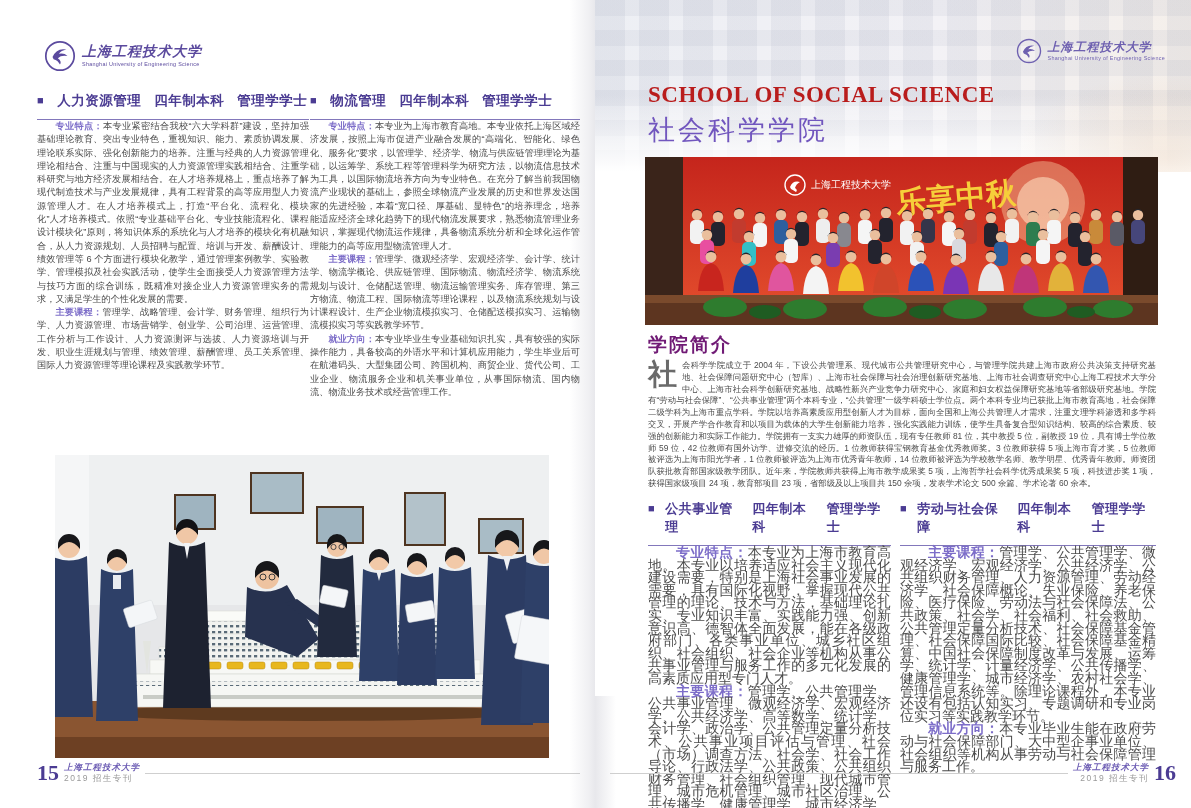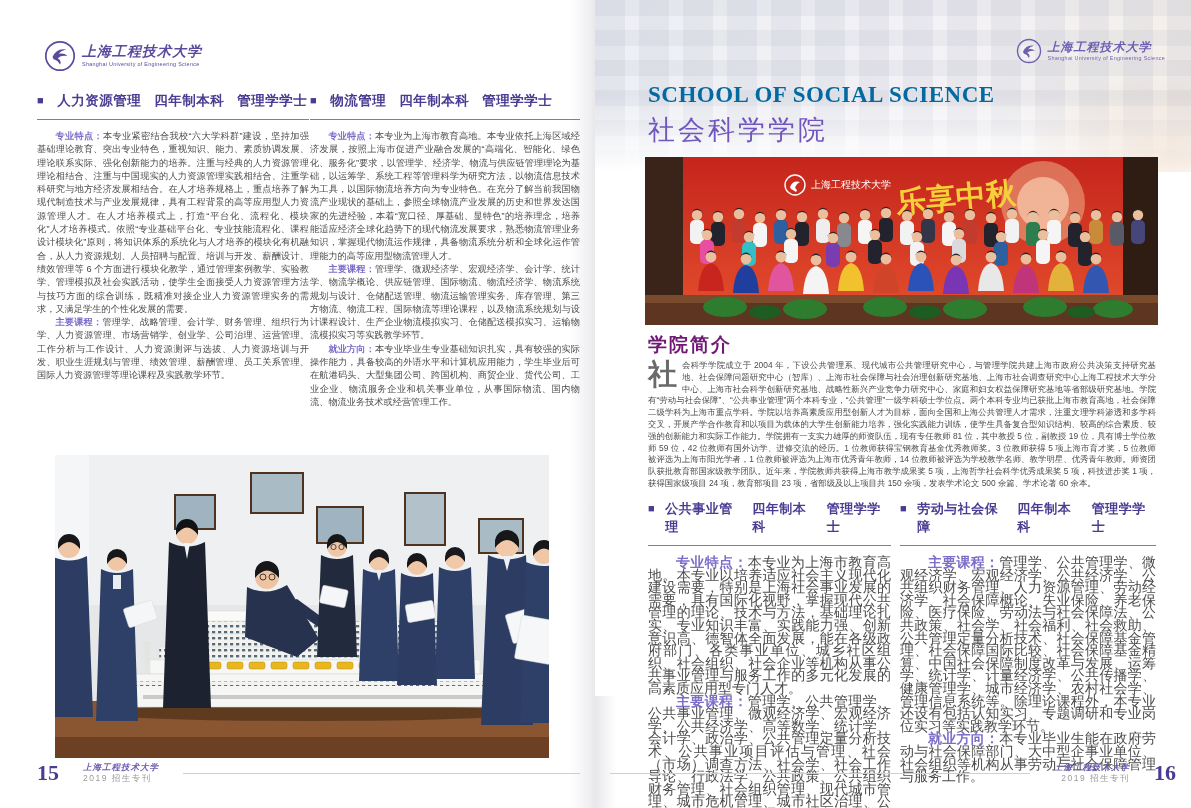--- a/index.html
+++ b/index.html
@@ -15,52 +15,52 @@
   .logo{position:absolute;display:flex;align-items:center;gap:6px;}
   .logo-zh{font-family:"Liberation Serif","DejaVu Serif",serif;font-style:italic;font-weight:bold;
            font-size:14px;color:#5b4a9e;letter-spacing:1px;line-height:1.05;}
   .logo-en{font-size:5.4px;color:#5b4a9e;letter-spacing:.3px;margin-top:1px;}
 
   
   .major{position:absolute;}
   .major-head{display:flex;align-items:baseline;gap:13px;margin:0 0 0 0;padding-bottom:9px;
               border-bottom:1px solid #8277bb;color:#4b3c93;font-size:13.5px;font-weight:bold;letter-spacing:.5px;}
   .major-head .bullet{font-size:11px;transform:translateY(-1px);}
-  .major-body{margin-top:10px;text-align:justify;font-size:9.2px;line-height:13.3px;color:#4b4b4b;}
+  .major-body{text-align:justify;font-size:9.2px;line-height:13.3px;color:#4b4b4b;}
   .major-body p{margin:0;text-indent:2em;}
   .lbl{color:#7d6ec9;font-weight:bold;}
   .page-right .major-head{font-size:13px;gap:10px;}
   .page-right .major-body{font-size:14px;line-height:12.6px;}
 
   
   .rp-bg{position:absolute;left:0;top:0;width:596px;height:172px;
     background:
       radial-gradient(220px 120px at 96% 92%,rgba(213,152,92,.16),rgba(213,152,92,0) 70%),
       linear-gradient(180deg,rgba(255,255,255,0) 0%,rgba(255,255,255,0) 55%,#fff 100%),
       repeating-linear-gradient(90deg,rgba(151,158,180,.13) 0 30px,rgba(0,0,0,0) 30px 44px),
       repeating-linear-gradient(180deg,rgba(151,158,180,.11) 0 16px,rgba(0,0,0,0) 16px 30px),
       linear-gradient(100deg,#edeff4 0%,#f3f2f6 55%,#f5efe9 100%);}
   .rp-title-en{position:absolute;left:53px;top:82px;margin:0;font-family:"Liberation Serif","DejaVu Serif",serif;
-               font-size:23px;font-weight:bold;color:#0369a1;letter-spacing:.5px;}
+               font-size:23px;font-weight:bold;color:#b91c1c;letter-spacing:.5px;}
   .rp-title-zh{position:absolute;left:53px;top:112px;margin:0;font-size:27px;font-weight:500;color:#7156be;letter-spacing:3px;}
 
   .intro-head{position:absolute;left:53px;top:332px;margin:0;font-size:19px;font-weight:bold;color:#701a75;letter-spacing:2px;}
   .intro-text{position:absolute;left:53px;top:360px;width:508px;margin:0;text-align:justify;
               font-size:8.4px;line-height:11.8px;color:#4b4b4b;}
   .dropcap{float:left;font-family:"Liberation Serif","DejaVu Serif",serif;font-size:29px;line-height:24px;
            color:#6a6a6a;font-weight:bold;margin:2px 5px 0 0;}
 
   
   figure{margin:0;}
   .photo-left{position:absolute;left:55px;top:455px;width:494px;height:303px;}
   .photo-right{position:absolute;left:50px;top:157px;width:513px;height:168px;}
   .photo-left svg,.photo-right svg{display:block;width:100%;height:100%;}
 
   
-  .footer{position:absolute;display:flex;align-items:center;gap:24px;}
+  .footer{position:absolute;display:flex;align-items:center;gap:5px;}
   .footer-left{left:37px;top:762px;width:543px;}
   .footer-right{left:15px;top:762px;width:566px;}
   .pgnum{font-family:"Liberation Serif","DejaVu Serif",serif;font-size:22px;font-weight:bold;color:#4b3c93;line-height:1;}
   .foot-pub{display:flex;flex-direction:column;line-height:1.25;}
   .foot-zh{font-family:"Liberation Serif","DejaVu Serif",serif;font-style:italic;font-weight:bold;
            font-size:8.5px;color:#6b5bb3;letter-spacing:1px;}
   .foot-ed{font-size:8.5px;color:#9a9a9a;letter-spacing:1.5px;}
   .foot-line{flex:1;border-top:1px solid #cfcfcf;height:0;}
 </style>
 </head>

